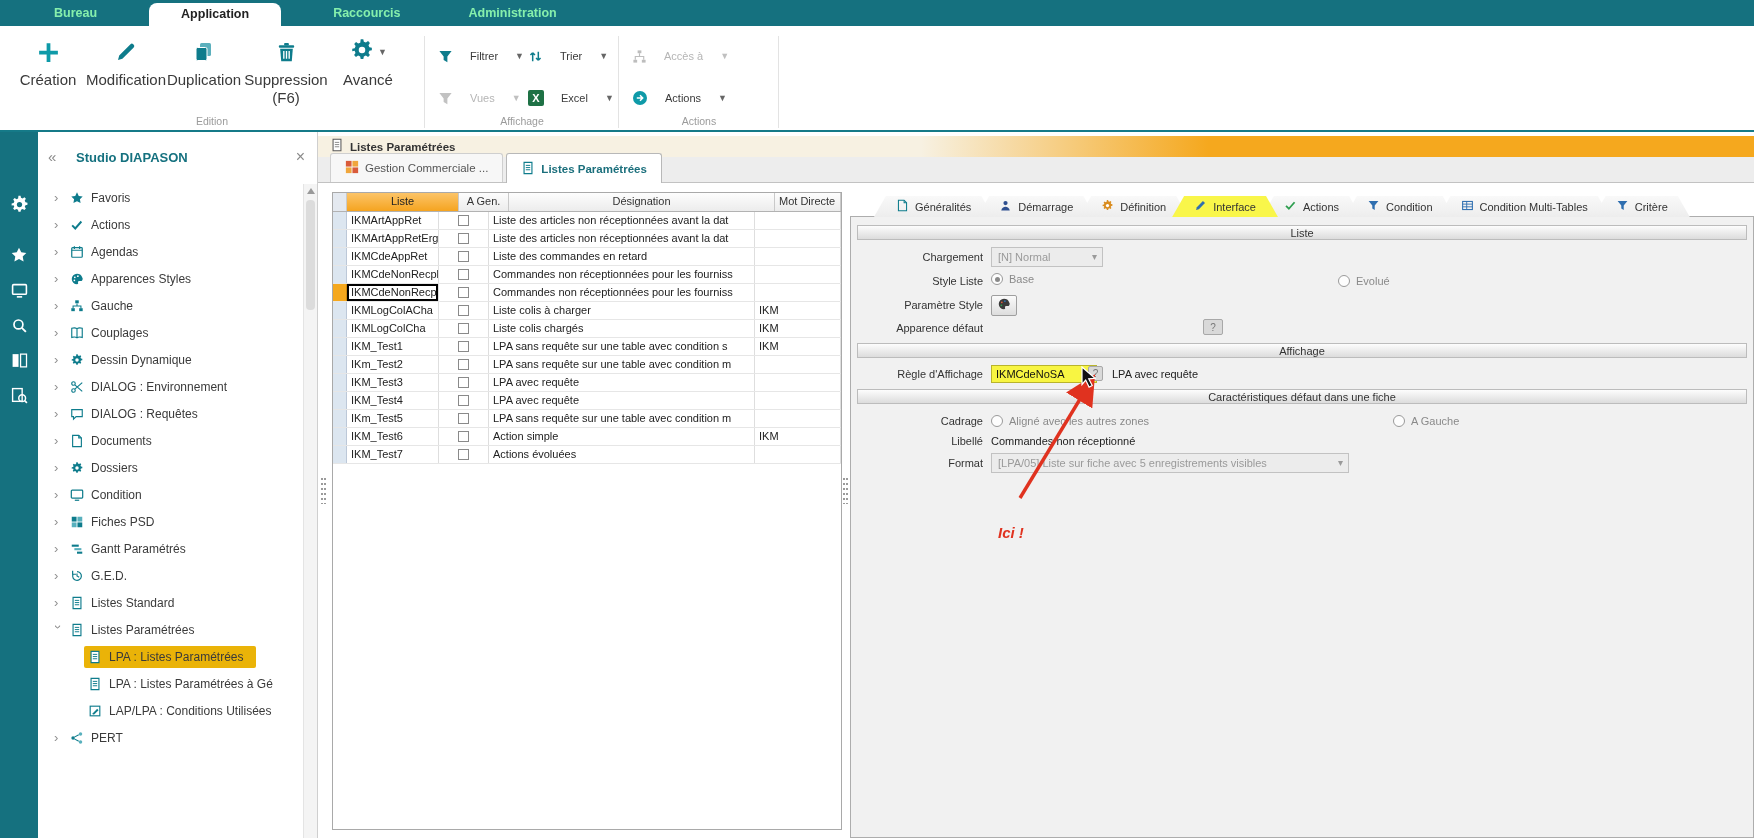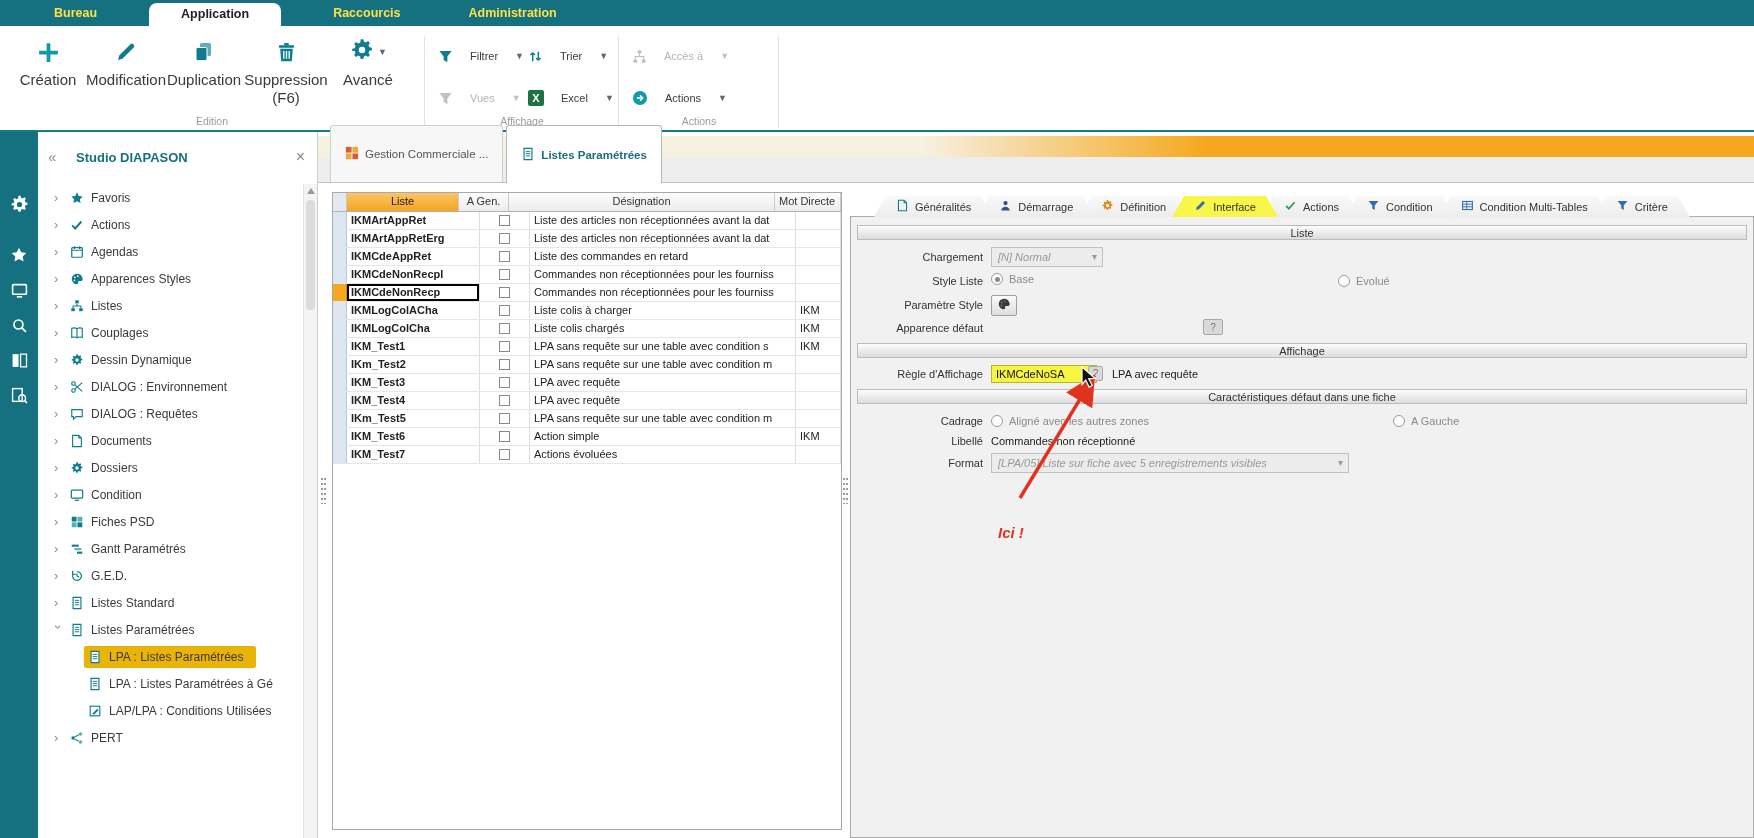--- a/index.html
+++ b/index.html
@@ -2,21 +2,21 @@
 <html><head>
 <meta charset="utf-8">
 <style>
   html,body{margin:0;padding:0;}
   body{width:1754px;height:838px;overflow:hidden;position:relative;background:#fff;
        font-family:"Liberation Sans","DejaVu Sans",sans-serif;-webkit-font-smoothing:antialiased;}
   #root{position:absolute;inset:0;}
 
   
   .menubar{position:absolute;left:0;top:0;right:0;height:26px;background:#15717f;display:flex;align-items:flex-end;padding-left:38px;gap:36px;}
-  .menu-tab{color:#fde047;font-size:12.5px;font-weight:bold;line-height:26px;padding:0 16px;cursor:default;}
+  .menu-tab{color:#86efac;font-size:12.5px;font-weight:bold;line-height:26px;padding:0 16px;cursor:default;}
   .menu-tab.active{background:#fff;color:#222;border-radius:8px 8px 0 0;line-height:23px;margin-top:3px;padding:0 32px;}
 
   
   .ribbon{position:absolute;left:0;top:26px;right:0;height:104px;background:#fff;border-bottom:2px solid #157a88;}
   .rgroup{position:absolute;top:2px;bottom:0;}
   .rgroup .glabel{position:absolute;bottom:3px;left:0;right:0;text-align:center;font-size:10.5px;color:#9b9b9b;}
   .bigrow{display:flex;gap:2px;padding-left:4px;padding-top:8px;}
   .rb-big{display:flex;flex-direction:column;align-items:center;width:76px;cursor:default;}
   .rb-big .ico{height:32px;display:flex;align-items:center;justify-content:center;gap:3px;}
   .rb-big .lbl{font-size:15px;color:#3a3a3a;text-align:center;line-height:1.2;margin-top:3px;}
@@ -52,58 +52,58 @@
   .vscroll{position:absolute;right:0;top:52px;width:14px;bottom:0;background:#f4f4f4;border-left:1px solid #e4e4e4;box-sizing:border-box;}
   .vscroll .up{position:absolute;top:4px;left:3px;width:0;height:0;border-left:4px solid transparent;border-right:4px solid transparent;border-bottom:6px solid #9a9a9a;}
   .vscroll .thumb{position:absolute;top:16px;left:2px;width:9px;height:110px;background:#dcdcdc;border-radius:4px;}
 
   
   .doctitle{position:absolute;left:318px;top:136px;right:0;height:21px;
     background:linear-gradient(90deg,#f7f1e2 0%,#f7f1e2 42%,#f5a81e 62%,#f5a81e 100%);
     display:flex;align-items:center;padding-left:12px;gap:6px;box-sizing:border-box;}
   .doctitle .dlabel{font-size:11.5px;font-weight:bold;color:#333;}
   .doctabs{position:absolute;left:318px;top:157px;right:0;height:26px;background:#ededed;border-bottom:1px solid #c2c2c2;display:flex;align-items:flex-end;padding-left:12px;gap:3px;box-sizing:border-box;}
-  .dtab2{display:flex;align-items:center;gap:6px;height:24px;padding:16px 14px;font-size:11.5px;color:#555;background:#f7f7f7;border:1px solid #cfcfcf;border-bottom:none;border-radius:3px 3px 0 0;cursor:pointer;}
+  .dtab2{display:flex;align-items:center;gap:6px;height:24px;padding:2px 14px;font-size:11.5px;color:#555;background:#f7f7f7;border:1px solid #cfcfcf;border-bottom:none;border-radius:3px 3px 0 0;cursor:pointer;}
   .dtab2.active{background:#fff;color:#1b6f7c;font-weight:bold;height:25px;margin-bottom:-1px;border-color:#b8b8b8;}
   .dtab2 svg{width:14px;height:14px;}
 
   
   .tablectl{position:absolute;left:332px;top:192px;width:510px;bottom:8px;background:#fff;border:1px solid #a9a9a9;box-sizing:border-box;overflow:hidden;}
   .thead{display:flex;height:18px;background:linear-gradient(#fdfdfd,#ececec);border-bottom:1px solid #b2b2b2;font-size:11px;color:#333;}
   .th{border-right:1px solid #c9c9c9;text-align:center;line-height:17px;box-sizing:border-box;overflow:hidden;white-space:nowrap;}
   .th.gut{width:14px;background:#e4e9f0;}
   .th.c-liste{width:112px;background:linear-gradient(#fcc468,#f5a420);color:#222;}
   .th.c-agen{width:50px;}
   .th.c-desig{width:266px;}
   .th.c-mot{flex:1;text-align:left;padding-left:4px;}
   .trow{display:flex;height:17px;border-bottom:1px solid #e6e6e6;font-size:11px;color:#222;}
   .tc{border-right:1px solid #dedede;padding:0 4px;line-height:16px;white-space:nowrap;overflow:hidden;box-sizing:border-box;}
   .tc.gut{width:14px;background:#dce6f0;border-right-color:#bcc8d8;padding:0;}
-  .tc.liste{width:133px;font-weight:bold;}
+  .tc.liste{width:92px;}
   .tc.agen{width:50px;display:flex;align-items:center;justify-content:center;padding:0;}
   .tc.desig{width:266px;}
   .tc.mot{flex:1;}
   .cb{width:11px;height:11px;border:1px solid #8a8a8a;background:#fff;box-sizing:border-box;}
   .trow.sel .tc.gut{background:#f5a81e;border-right-color:#cf8a10;}
   .trow.sel .tc.liste{box-shadow:inset 0 0 0 2px #000;}
 
   
   .grip{position:absolute;width:4px;height:26px;background-image:repeating-linear-gradient(#9a9a9a 0 2px,transparent 2px 5px);background-size:2px 100%;background-repeat:repeat-y;background-position:0 0,3px 0;}
   .grip::after{content:"";position:absolute;left:3px;top:0;bottom:0;width:2px;background-image:repeating-linear-gradient(#9a9a9a 0 2px,transparent 2px 5px);}
 
   
   .dpane{position:absolute;left:850px;top:216px;right:0;bottom:0;background:#f1f1f1;border:1px solid #adadad;box-sizing:border-box;}
   .dtabs{position:absolute;left:874px;top:195px;right:0;height:22px;display:flex;align-items:flex-end;overflow:hidden;z-index:5;}
   .dtab{display:flex;align-items:center;gap:6px;height:21px;padding:0 22px;font-size:11px;color:#333;background:linear-gradient(#f9f9f9,#ededed);
         clip-path:polygon(12px 0,calc(100% - 12px) 0,100% 100%,0 100%);margin-right:-16px;position:relative;cursor:pointer;filter:drop-shadow(0 -1px 0 #b5b5b5);white-space:nowrap;}
   .dtab.active{background:#f9f64a;z-index:60 !important;}
   .dtab svg{width:13px;height:13px;}
   .secbar{position:absolute;left:6px;right:6px;height:15px;background:linear-gradient(#fdfdfd,#dcdcdc);border:1px solid #bcbcbc;box-sizing:border-box;text-align:center;font-size:11px;color:#333;line-height:14px;}
   .flabel{position:absolute;left:0;width:132px;text-align:right;font-size:11px;color:#333;line-height:20px;}
-  .select{position:absolute;background:#ececec;border:1px solid #c2c2c2;font-size:11px;color:#9a9a9a;line-height:18px;height:20px;padding:0 18px 0 6px;box-sizing:border-box;white-space:nowrap;overflow:hidden;font-style:italic;}
+  .select{position:absolute;background:#ececec;border:1px solid #c2c2c2;font-size:11px;color:#9a9a9a;line-height:18px;height:20px;padding:0 18px 0 6px;box-sizing:border-box;white-space:nowrap;overflow:hidden;}
   .select::after{content:"▾";position:absolute;right:5px;top:0;color:#9a9a9a;font-size:10px;line-height:18px;}
   .radio{position:absolute;display:inline-flex;align-items:center;gap:6px;font-size:11px;color:#8a8a8a;line-height:14px;}
   .radio .rc{width:12px;height:12px;border-radius:50%;border:1px solid #9a9a9a;background:#fdfdfd;box-sizing:border-box;display:inline-block;}
   .radio .rc i{display:none;}
   .radio.on .rc i{display:block;width:5px;height:5px;border-radius:50%;background:#8a8a8a;margin:2.5px;}
   .mini-btn{position:absolute;background:linear-gradient(#fbfbfb,#ddd);border:1px solid #9f9f9f;border-radius:2px;display:flex;align-items:center;justify-content:center;cursor:pointer;box-sizing:border-box;}
   .qbtn{font-size:10px;color:#777;background:#d9d9d9;border:1px solid #a8a8a8;}
   .yellow-input{position:absolute;background:#f8f542;border:1px solid #b9b42c;font-size:11px;color:#111;line-height:16px;height:18px;padding:0 4px;box-sizing:border-box;}
   .plainval{position:absolute;font-size:11px;color:#222;line-height:18px;white-space:nowrap;}
   .annot{position:absolute;color:#e0321f;font-weight:bold;font-size:15px;z-index:40;}
@@ -342,21 +342,21 @@
           <span class="chev">›</span>
           <span class="lblwrap">
             <span class="ticon">
               <svg viewBox="0 0 16 16">
                 <rect x="6" y="1.5" width="4" height="3.4" fill="#0e7c8c"></rect>
                 <rect x="1.5" y="10.5" width="4" height="3.4" fill="#0e7c8c"></rect>
                 <rect x="10.5" y="10.5" width="4" height="3.4" fill="#0e7c8c"></rect>
                 <path d="M8 5v3M3.5 10.5V8h9v2.5" stroke="#0e7c8c" stroke-width="1.2" fill="none"></path>
               </svg>
             </span>
-            <span class="tlabel">Listes</span>
+            <span class="tlabel">Gauche</span>
           </span>
         </div>
         <div class="tree-row">
           <span class="chev">›</span>
           <span class="lblwrap">
             <span class="ticon">
               <svg viewBox="0 0 16 16">
                 <path d="M8 3C6.5 2 4 2 2 2.6V13c2-.6 4.5-.6 6 .4 1.5-1 4-1 6-.4V2.6C12 2 9.5 2 8 3zM8 3v10.4" fill="none" stroke="#0e7c8c" stroke-width="1.3"></path>
               </svg>
             </span>

